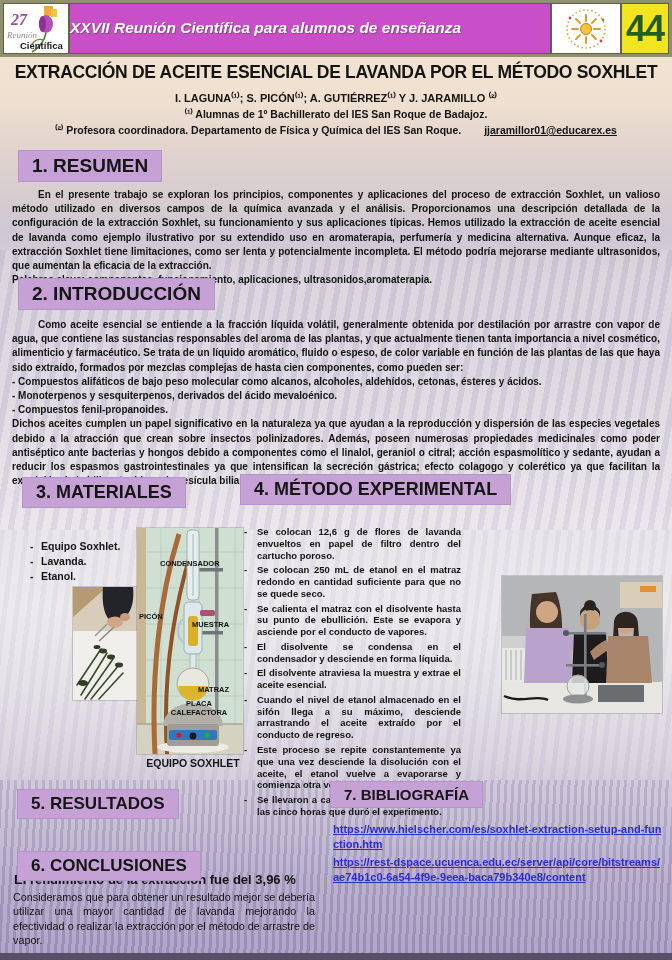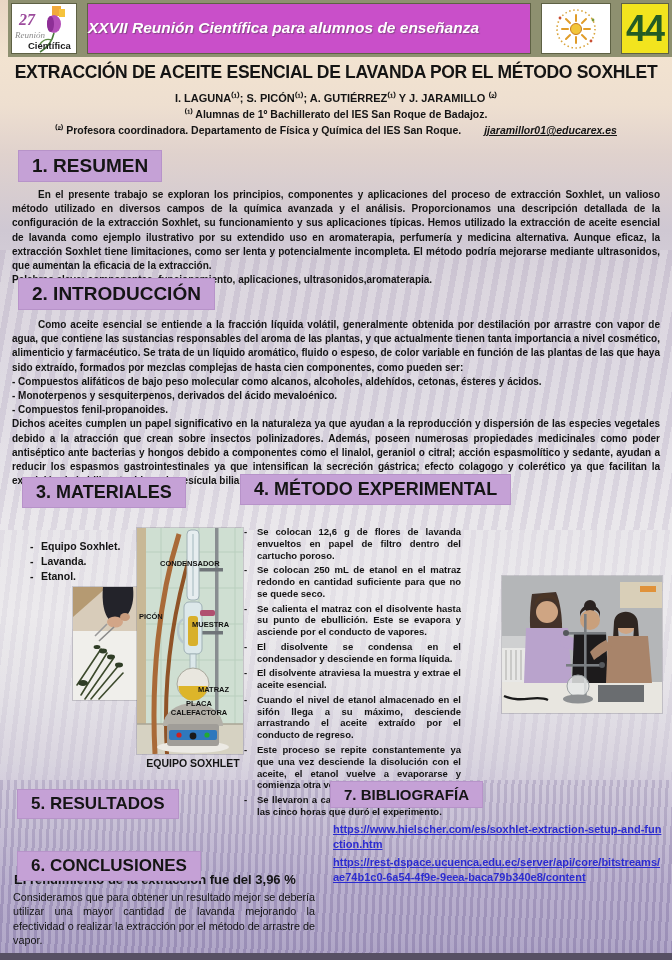--- a/index.html
+++ b/index.html
@@ -14,37 +14,37 @@
   }
   .rows-mid{position:absolute;left:0;right:0;top:250px;height:280px;pointer-events:none;
     background:repeating-linear-gradient(100deg, rgba(132,112,160,0.10) 0 6px, rgba(255,255,255,0.14) 6px 14px);}
   .rows-low{position:absolute;left:0;right:0;top:530px;height:250px;pointer-events:none;
     background:repeating-linear-gradient(97deg, rgba(150,135,175,0.07) 0 5px, rgba(255,255,255,0.10) 5px 12px);}
   .rows-bottom{position:absolute;left:0;right:0;top:780px;height:175px;pointer-events:none;
     background:repeating-linear-gradient(93deg, rgba(110,92,148,0.22) 0 3px, rgba(214,206,228,0.22) 3px 7px);}
   .bottom-strip{position:absolute;left:0;right:0;top:953px;height:7px;background:#575064;}
 
   
-  .header{position:absolute;top:0;left:8px;right:0;height:57px;background:#8e9070;
-    display:flex;gap:10px;padding:3px;box-sizing:border-box;}
+  .header{position:absolute;top:0;left:0;right:0;height:57px;background:#8e9070;
+    display:flex;gap:0;padding:3px;box-sizing:border-box;}
   .hbox{border:1px solid #5e6144;box-sizing:border-box;background:#fff;}
   .logo27{width:66px;position:relative;}
   .banner{flex:1;background:#c94fc9;display:flex;flex-direction:column;justify-content:center;text-align:left;}
   .banner .bl{color:#fff;font-style:italic;font-weight:bold;font-size:15.5px;line-height:1.3;
     text-shadow:1px 1px 1px rgba(80,60,80,0.55);}
   .sunbox{width:70px;display:flex;align-items:center;justify-content:center;}
   .numbox{width:48px;background:#f2e41e;display:flex;align-items:center;justify-content:center;
     font-weight:bold;font-size:36px;color:#235c25;letter-spacing:-1px;}
 
   
   .titleblock{position:absolute;top:62px;left:0;right:0;text-align:center;}
   .maintitle{font-size:17.5px;font-weight:bold;letter-spacing:-0.3px;white-space:nowrap;}
   .authors{margin-top:7px;font-size:11px;font-weight:bold;}
   .affil{margin-top:2px;font-size:10.5px;font-weight:bold;}
-  .email{font-style:italic;text-decoration:underline;margin-left:20px;}
+  .email{text-decoration:underline;margin-left:20px;}
 
   
   .shead{position:absolute;background:#c5a1d6;border:1px solid #b793c9;color:#151515;
     font-weight:bold;padding:4px 13px;white-space:nowrap;}
 
   .bodytext{font-size:10px;font-weight:bold;line-height:1.42;}
   .just{text-align:justify;}
   .ind{text-indent:26px;}
 
   .resumen-text{position:absolute;left:12px;top:188px;width:648px;}

